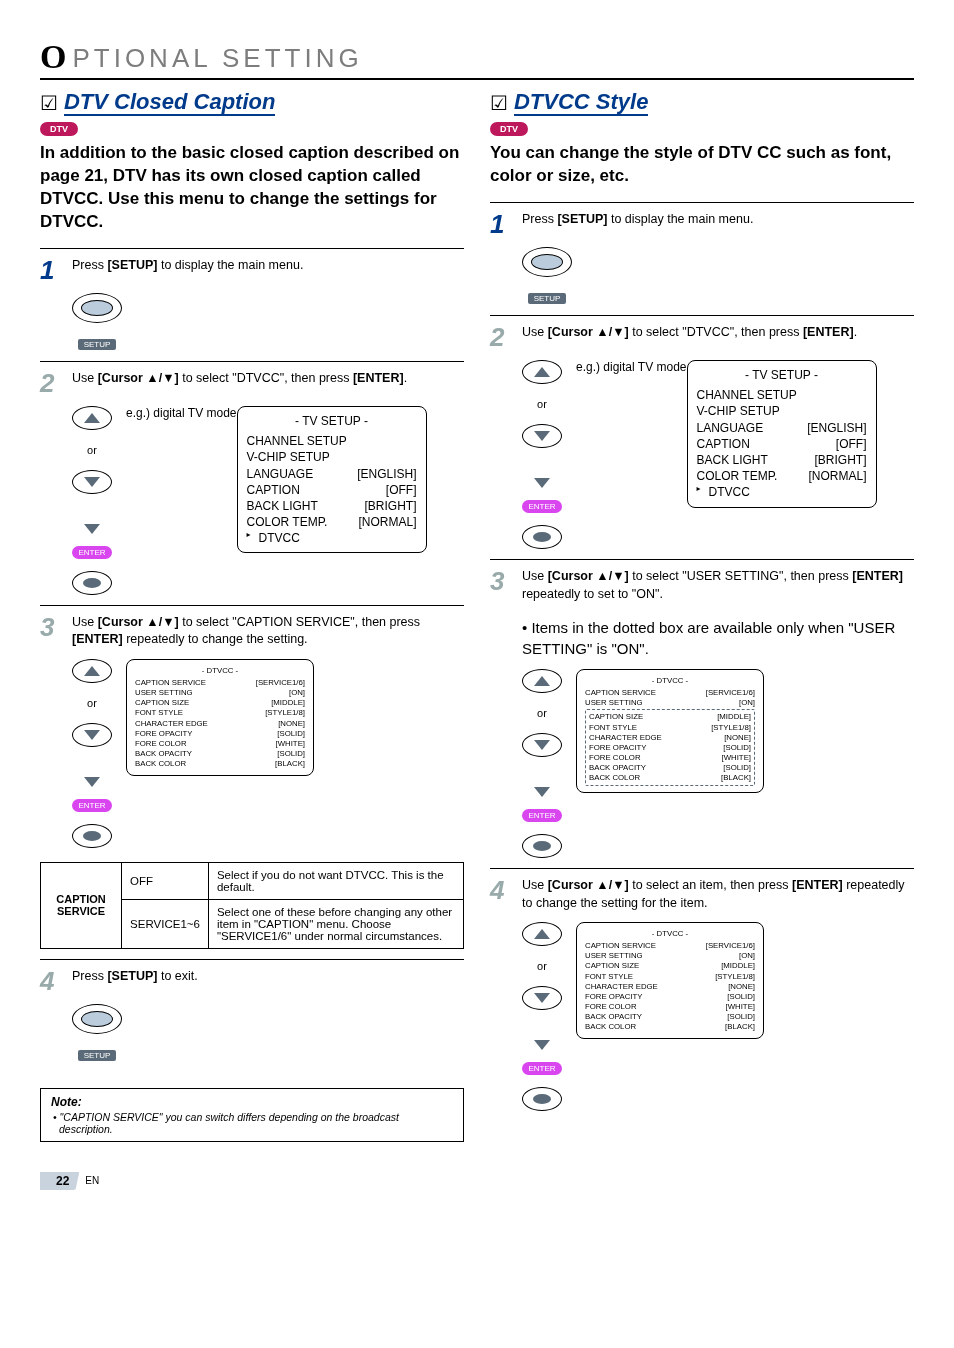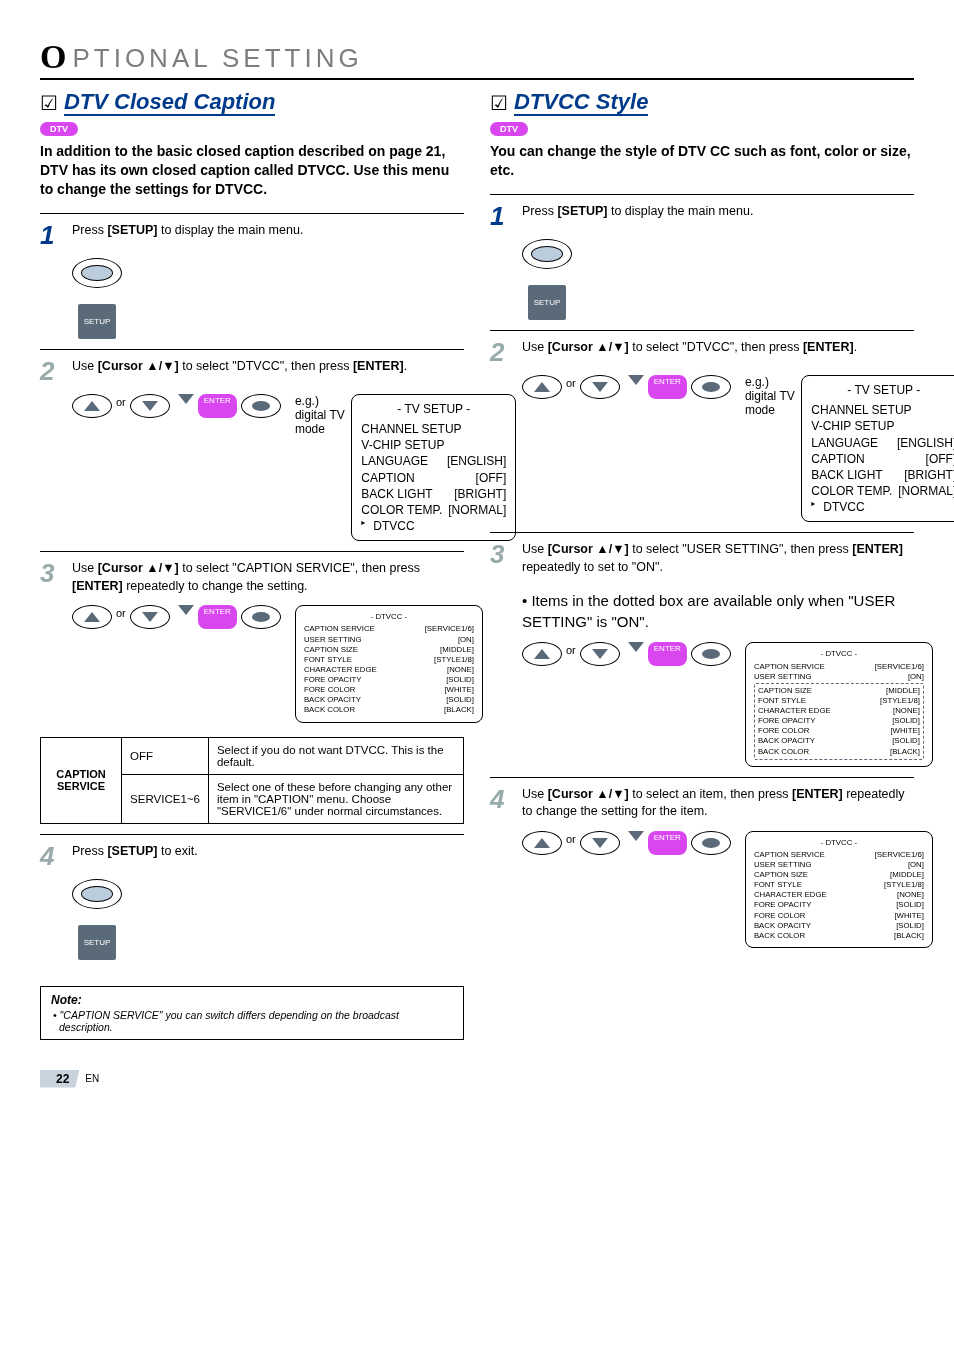--- a/index.html
+++ b/index.html
@@ -4,34 +4,34 @@
 <style>
   body { font-family: Arial, Helvetica, sans-serif; margin:0; padding:0; width:954px; color:#000; }
   .page { padding: 40px 40px 20px 40px; }
   .chapter-title { font-size:26px; letter-spacing:4px; color:#7d7d7d; border-bottom:2px solid #000; padding-bottom:4px; margin-bottom:10px; display:flex; align-items:flex-end;}
   .chapter-title .O { font-family:serif; font-size:34px; color:#000; margin-right:2px; line-height:1; font-weight:bold;}
   .columns { display:flex; gap:26px; }
   .col { flex:1; min-width:0; }
   .feature-heading { display:flex; align-items:center; margin-bottom:2px; }
   .feature-heading .check { font-size:20px; margin-right:6px; }
   .feature-heading .title { color:#003a8a; font-weight:bold; font-size:22px; font-style:italic; border-bottom:2px solid #003a8a; padding-bottom:0px; line-height:1.1; }
-  .dtv-pill { display:inline-block; background:#d946ef; color:#fff; font-size:9px; font-weight:bold; padding:2px 10px; border-radius:10px; margin:4px 0 6px 0;}
-  .intro { font-size:14px; font-weight:bold; line-height:1.35; margin-bottom:14px; }
+  .dtv-pill { display:inline-block; background:#be185d; color:#fff; font-size:9px; font-weight:bold; padding:2px 10px; border-radius:10px; margin:4px 0 6px 0;}
+  .intro { font-size:17px; font-weight:bold; line-height:1.35; margin-bottom:14px; }
   .step-block { border-top:1px solid #000; padding:8px 0 10px 0; }
   .step-row { display:flex; gap:10px; align-items:flex-start; }
   .step-num { font-family:Arial; font-size:26px; font-weight:bold; color:#9aa; width:22px; line-height:1; font-style:italic;}
   .step-num.blue { color:#003a8a; }
   .step-text { font-size:12.5px; line-height:1.4; flex:1; }
   .step-sub { font-size:15px; margin:14px 0 0 32px; }
   .setup-btn-graphic { margin:10px 0 0 32px; display:inline-block; text-align:center;}
   .setup-oval-outer { width:48px; height:28px; border:1px solid #000; border-radius:50%/50%; display:flex; align-items:center; justify-content:center; margin:0 auto;}
   .setup-oval-inner { width:30px; height:14px; border:1px solid #000; border-radius:50%/50%; background:#bcd; }
-  .setup-label { background:#5b6a78; color:#fff; font-size:8px; padding:13px 6px; border-radius:2px; display:inline-block; margin-top:16px;}
+  .setup-label { background:#5b6a78; color:#fff; font-size:8px; padding:1px 6px; border-radius:2px; display:inline-block; margin-top:16px;}
   .nav-graphic-wrap { margin:10px 0 0 32px; display:flex; gap:14px; align-items:flex-start;}
-  .nav-stack { display:flex; gap:4px; }
+  .nav-stack { display:flex; flex-direction:column; align-items:center; gap:12px; }
   .nav-tri-up, .nav-tri-down { width:0; height:0; border-left:8px solid transparent; border-right:8px solid transparent;}
   .nav-tri-up { border-bottom:10px solid #5b6a78;}
   .nav-tri-down { border-top:10px solid #5b6a78;}
   .nav-oval { width:38px; height:22px; border:1px solid #000; border-radius:50%/50%; display:flex; align-items:center; justify-content:center;}
   .nav-or { font-size:11px; margin:2px 0;}
   .enter-pill { background:#d946ef; color:#fff; font-size:8px; padding:2px 6px; border-radius:8px;}
   .enter-oval-inner { width:18px; height:10px; background:#5b6a78; border-radius:50%/50%;}
   .eg-label { font-size:12px; margin-bottom:4px; }
   .tv-panel { border:1px solid #000; border-radius:8px; padding:6px 9px; font-size:12px; line-height:1.35; width:170px;}
   .tv-panel .hdr { text-align:center; margin-bottom:4px;}

